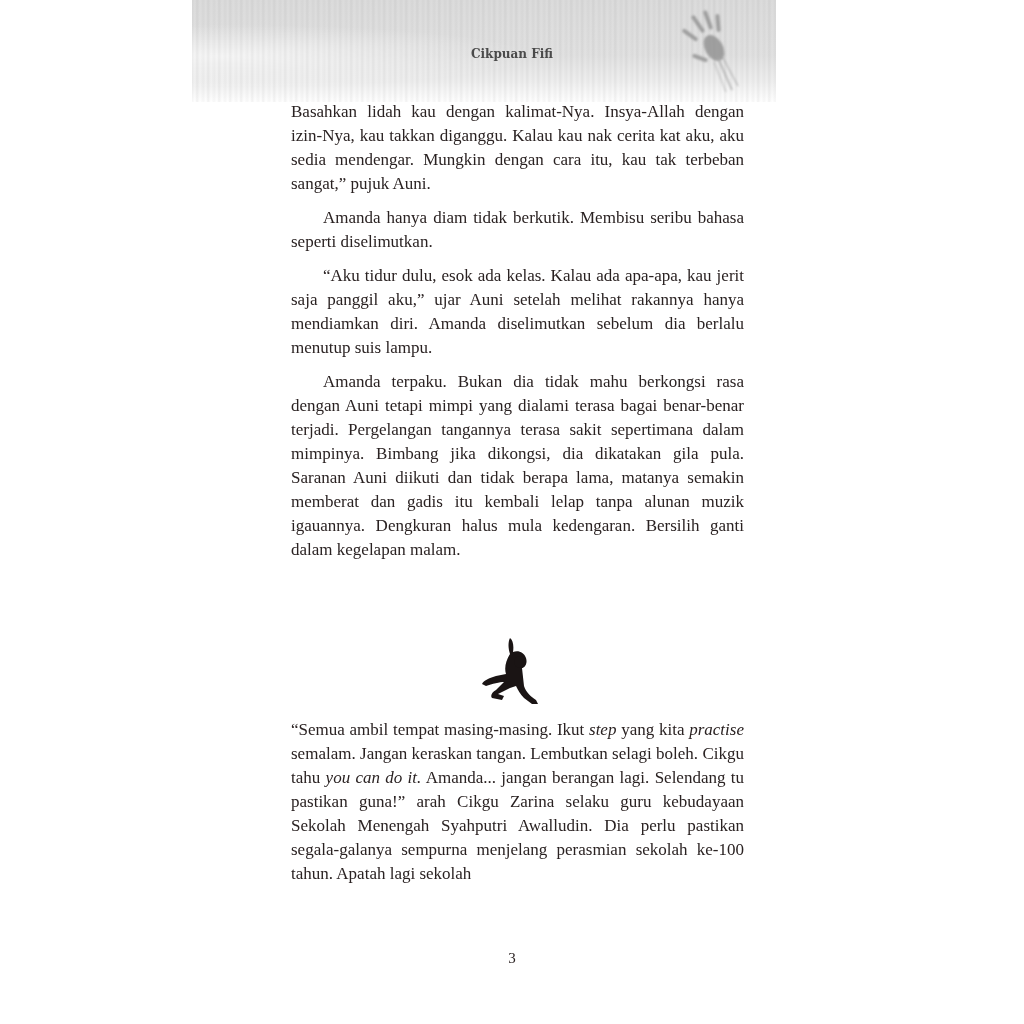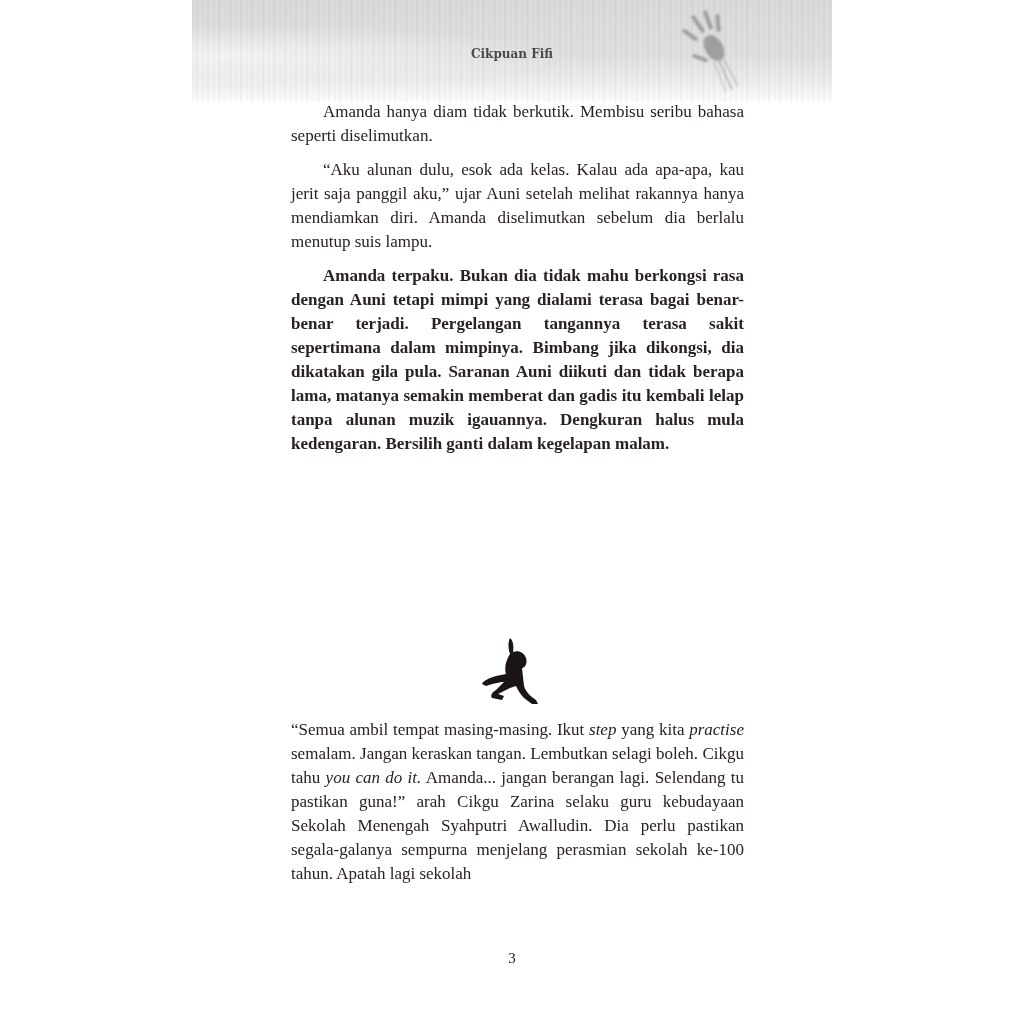--- a/index.html
+++ b/index.html
@@ -1,39 +1,39 @@
 <!DOCTYPE html>
 <html><head>
 <meta charset="utf-8">
 <style>
   html, body { margin: 0; padding: 0; background: #ffffff; }
   body { width: 1024px; height: 1024px; position: relative; overflow: hidden; }
   .page {
     position: absolute; left: 192px; top: 0; width: 640px; height: 1024px; background: #ffffff;
   }
   .header-band {
-    position: absolute; left: 0; top: 0; width: 640px; height: 102px;
+    position: absolute; left: 0; top: 0; width: 584px; height: 102px;
     background:
       repeating-linear-gradient(90deg, rgba(0,0,0,0.035) 0px, rgba(0,0,0,0.0) 3px, rgba(0,0,0,0.05) 5px, rgba(0,0,0,0.0) 8px, rgba(0,0,0,0.03) 11px),
       radial-gradient(ellipse at 5% 55%, rgba(255,255,255,0.7) 0%, rgba(255,255,255,0) 40%),
       linear-gradient(180deg, #dcdcdc 0%, #e2e2e2 55%, #efefef 80%, #ffffff 100%);
   }
   .running-head {
     position: absolute; left: 0; top: 47px; width: 640px; text-align: center;
     font-family: "DejaVu Serif", serif; font-weight: bold; font-size: 12px; color: #4a4a4a;
   }
   .hand-icon { position: absolute; left: 488px; top: 6px; width: 70px; height: 88px; }
   .body-text {
     position: absolute; left: 99px; top: 100px; width: 453px;
     font-family: "Liberation Serif", serif; font-size: 17px; line-height: 24px; color: #2a2222;
     text-align: justify;
   }
   .body-text p { margin: 0 0 10px 0; text-indent: 32px; }
   .body-text p.noindent { text-indent: 0; }
-  .body-text p.last-before-break { margin-bottom: 16px; font-weight: bold; }
+  .body-text p.last-before-break { margin-bottom: 16px; }
   .scene-break {
     position: absolute; left: 288px; top: 636px; width: 64px; height: 74px;
   }
   .section2 { top: 718px; }
   .page-number {
     position: absolute; left: 0; top: 950px; width: 640px; text-align: center;
     font-family: "Liberation Serif", serif; font-size: 15px; color: #2a2222;
   }
   em { }
 </style>
@@ -58,22 +58,23 @@
         <rect x="18" y="44" width="4" height="16" rx="2" transform="rotate(-70 20 52)"></rect>
         <path d="M38 52 L52 84" stroke="#9a9a9a" stroke-width="1.5" fill="none"></path>
         <path d="M42 50 L58 80" stroke="#a0a0a0" stroke-width="1.2" fill="none"></path>
         <path d="M34 56 L46 86" stroke="#a5a5a5" stroke-width="1" fill="none"></path>
       </g>
     </svg>
     <div class="running-head">Cikpuan Fifi</div>
   </div>
 
   <div class="body-text">
+    <p class="noindent">Basahkan lidah kau dengan kalimat-Nya. Insya-Allah dengan izin-Nya, kau takkan diganggu. Kalau kau nak cerita kat aku, aku sedia mendengar. Mungkin dengan cara itu, kau tak terbeban sangat,” pujuk Auni.</p>
     <p>Amanda hanya diam tidak berkutik. Membisu seribu bahasa seperti diselimutkan.</p>
-    <p>“Aku alunan dulu, esok ada kelas. Kalau ada apa-apa, kau jerit saja panggil aku,” ujar Auni setelah melihat rakannya hanya mendiamkan diri. Amanda diselimutkan sebelum dia berlalu menutup suis lampu.</p>
+    <p>“Aku tidur dulu, esok ada kelas. Kalau ada apa-apa, kau jerit saja panggil aku,” ujar Auni setelah melihat rakannya hanya mendiamkan diri. Amanda diselimutkan sebelum dia berlalu menutup suis lampu.</p>
     <p class="last-before-break">Amanda terpaku. Bukan dia tidak mahu berkongsi rasa dengan Auni tetapi mimpi yang dialami terasa bagai benar-benar terjadi. Pergelangan tangannya terasa sakit sepertimana dalam mimpinya. Bimbang jika dikongsi, dia dikatakan gila pula. Saranan Auni diikuti dan tidak berapa lama, matanya semakin memberat dan gadis itu kembali lelap tanpa alunan muzik igauannya. Dengkuran halus mula kedengaran. Bersilih ganti dalam kegelapan malam.</p>
   </div>
 
   <svg class="scene-break" viewBox="0 0 64 74">
     <g fill="#1a1414">
       <path d="M30 2 C33 4 34 10 33 16 C38 14 44 16 46 22 C48 28 44 32 42 32 L44 50 C46 56 50 60 56 64 L58 68 L52 68 L44 62 C40 58 38 54 36 50 L30 52 C26 54 22 56 18 58 L24 60 L22 64 L12 62 C10 60 12 56 16 54 L24 46 C20 46 12 48 6 50 L2 48 C4 44 10 42 16 40 L26 38 C24 32 26 24 30 18 C28 12 28 6 30 2 Z"></path>
       <circle cx="40" cy="26" r="6"></circle>
     </g>
   </svg>
 

